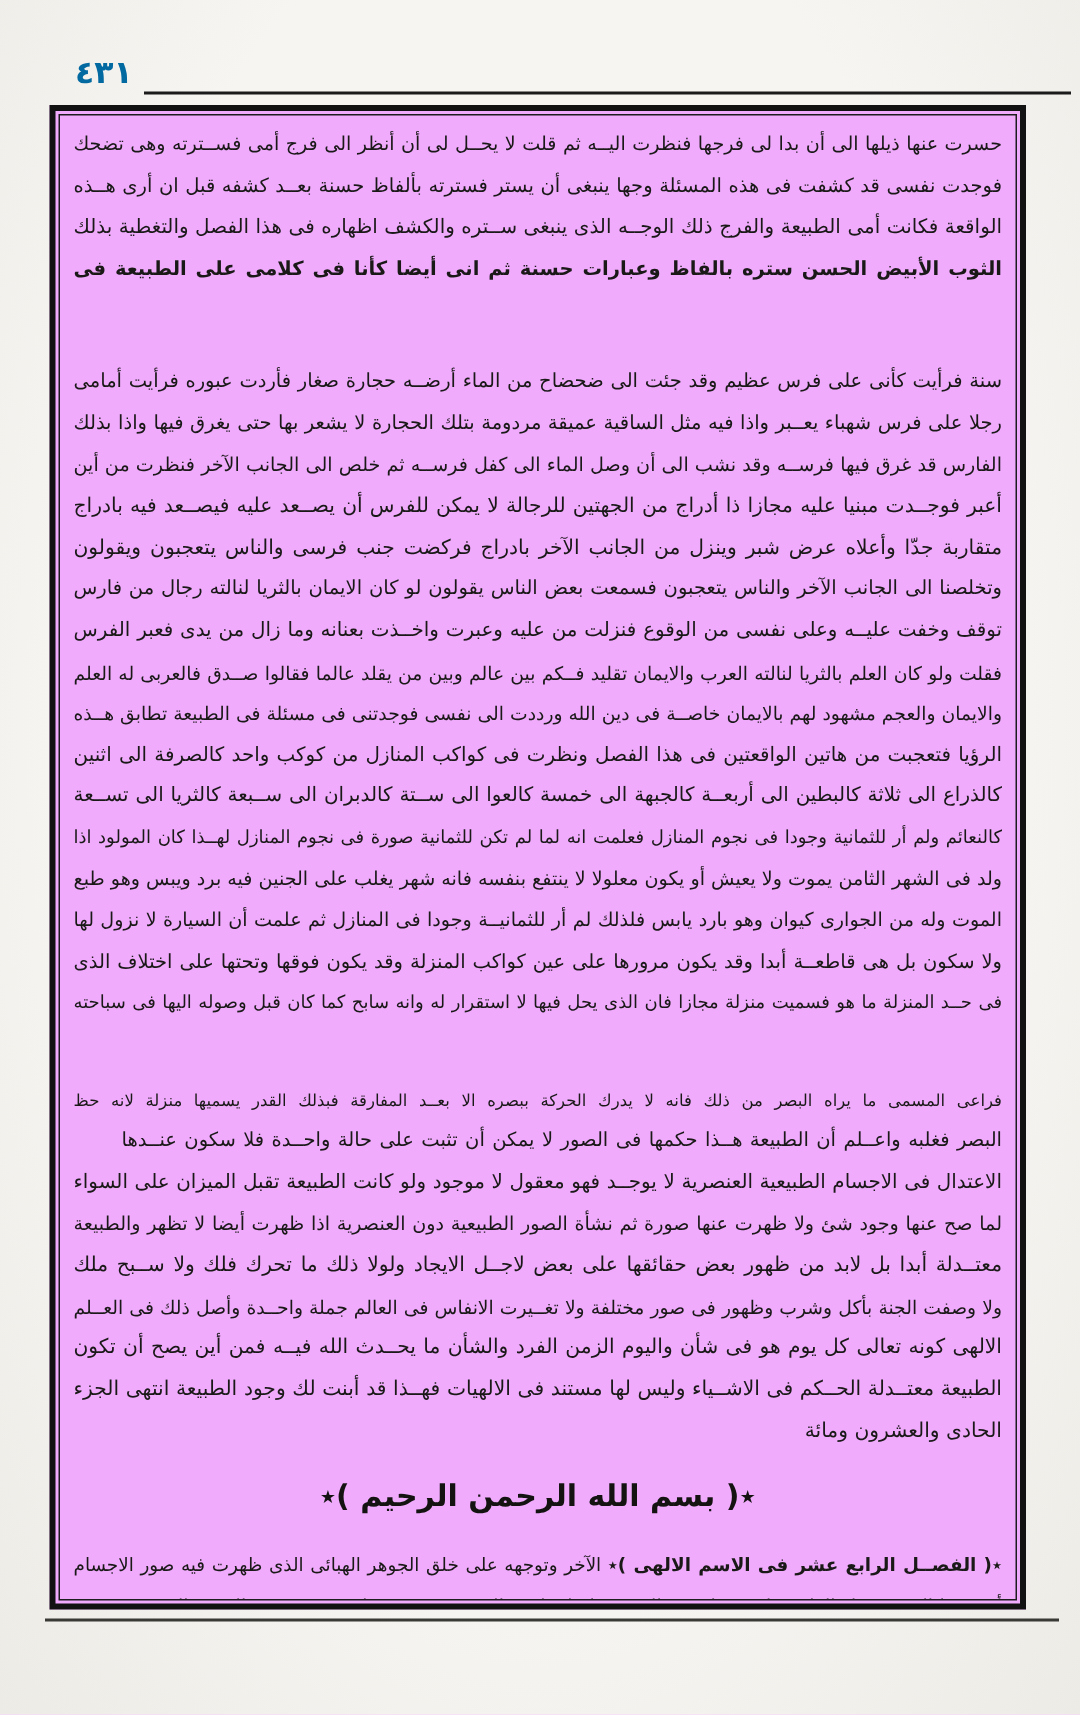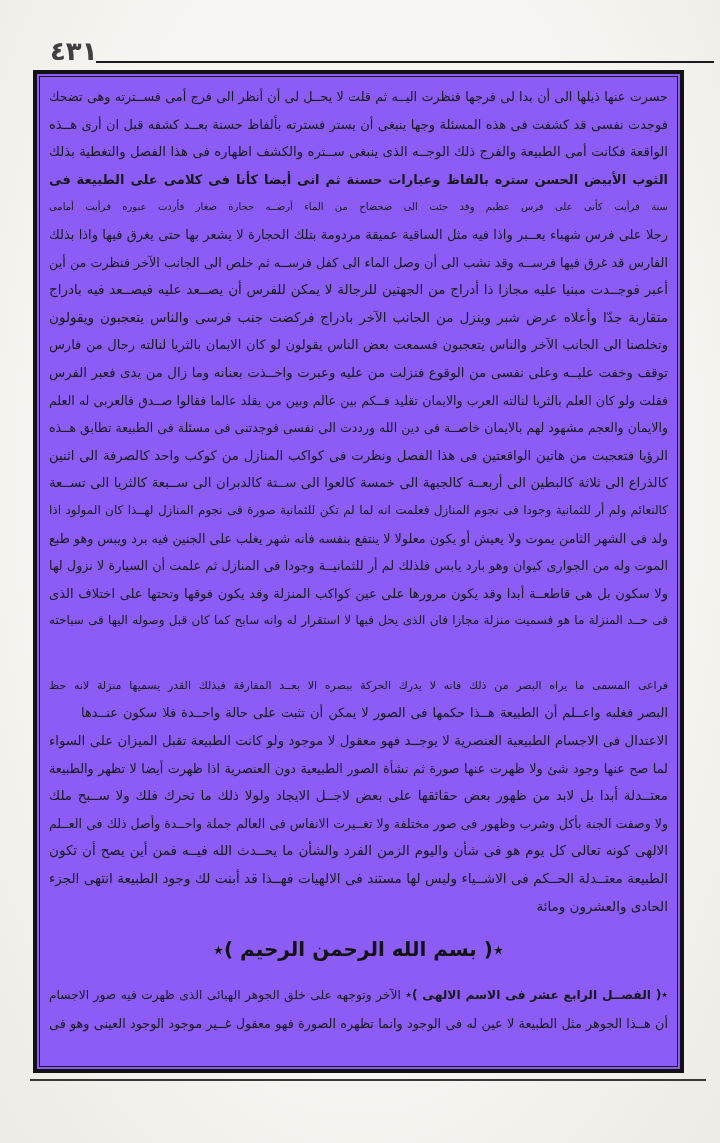--- a/index.html
+++ b/index.html
@@ -4,30 +4,30 @@
 <style>
   html,body{margin:0;padding:0;}
   body{
     width:720px;height:1143px;position:relative;overflow:hidden;
     background:radial-gradient(ellipse at 50% 42%, #f6f5f1 60%, #edebe6 100%);
     font-family:"DejaVu Sans", sans-serif;
     -webkit-font-smoothing:antialiased;
   }
   .page-number{
     position:absolute;top:36px;left:50px;
-    font-size:26px;font-weight:bold;color:#404040;
+    font-size:21px;font-weight:bold;color:#0369a1;
     letter-spacing:1px;
   }
   .header-rule{
     position:absolute;top:61px;left:96px;width:618px;height:2px;
     background:#1b1b1b;
   }
   .frame{
     position:absolute;top:70px;left:33px;width:651px;height:1003px;
-    border:4px solid #121212;box-sizing:border-box;background:#8b5cf6;
+    border:4px solid #121212;box-sizing:border-box;background:#f0abfc;
   }
   .frame-inner{
     position:absolute;inset:2px;border:1px solid #1c1c1e;
     padding:6px 9px 0 9px;box-sizing:border-box;overflow:hidden;
   }
   .text-block{direction:rtl;color:#1a1918;}
   .line{
     font-size:13.5px;line-height:27.6px;height:27.6px;
     text-align:justify;text-align-last:justify;
     overflow:hidden;
@@ -53,21 +53,21 @@
 <div class="page-number">٤٣١</div>
 <div class="header-rule"></div>
 
 <div class="frame">
   <div class="frame-inner">
     <div class="text-block">
       <div class="line fit" style="font-size: 12.75px;">حسرت عنها ذيلها الى أن بدا لى فرجها فنظرت اليــه ثم قلت لا يحــل لى أن أنظر الى فرج أمى فســترته وهى تضحك</div>
       <div class="line fit" style="font-size: 13px;">فوجدت نفسى قد كشفت فى هذه المسئلة وجها ينبغى أن يستر فسترته بألفاظ حسنة بعــد كشفه قبل ان أرى هــذه</div>
       <div class="line fit" style="font-size: 13.25px;">الواقعة فكانت أمى الطبيعة والفرج ذلك الوجــه الذى ينبغى ســتره والكشف اظهاره فى هذا الفصل والتغطية بذلك</div>
       <div class="line fit" style="font-size: 13px; font-weight: bold;">الثوب الأبيض الحسن ستره بالفاظ وعبارات حسنة ثم انى أيضا كأنا فى كلامى على الطبيعة فى هــذا الفصل أخذتنى</div>
-      <div class="line fit" style="font-size: 10px;">سنة فرأيت كأنى على فرس عظيم وقد جئت الى ضحضاح من الماء أرضــه حجارة صغار فأردت عبوره فرأيت أمامى</div>
+      <div class="line fit" style="font-size: 13px; margin-top: 48px;">سنة فرأيت كأنى على فرس عظيم وقد جئت الى ضحضاح من الماء أرضــه حجارة صغار فأردت عبوره فرأيت أمامى</div>
       <div class="line fit" style="font-size: 13px;">رجلا على فرس شهباء يعــبر واذا فيه مثل الساقية عميقة مردومة بتلك الحجارة لا يشعر بها حتى يغرق فيها واذا بذلك</div>
       <div class="line fit" style="font-size: 12.75px;">الفارس قد غرق فيها فرســه وقد نشب الى أن وصل الماء الى كفل فرســه ثم خلص الى الجانب الآخر فنظرت من أين</div>
       <div class="line fit">أعبر فوجــدت مبنيا عليه مجازا ذا أدراج من الجهتين للرجالة لا يمكن للفرس أن يصــعد عليه فيصــعد فيه بادراج</div>
       <div class="line fit">متقاربة جدّا وأعلاه عرض شبر وينزل من الجانب الآخر بادراج فركضت جنب فرسى والناس يتعجبون ويقولون</div>
       <div class="line fit" style="font-size: 13px;">وتخلصنا الى الجانب الآخر والناس يتعجبون فسمعت بعض الناس يقولون لو كان الايمان بالثريا لنالته رجال من فارس</div>
       <div class="line fit" style="font-size: 13.25px;">توقف وخفت عليــه وعلى نفسى من الوقوع فنزلت من عليه وعبرت واخــذت بعنانه وما زال من يدى فعبر الفرس</div>
       <div class="line fit" style="font-size: 12.5px;">فقلت ولو كان العلم بالثريا لنالته العرب والايمان تقليد فــكم بين عالم وبين من يقلد عالما فقالوا صــدق فالعربى له العلم</div>
       <div class="line fit" style="font-size: 12.5px;">والايمان والعجم مشهود لهم بالايمان خاصــة فى دين الله ورددت الى نفسى فوجدتنى فى مسئلة فى الطبيعة تطابق هــذه</div>
       <div class="line fit" style="font-size: 13.25px;">الرؤيا فتعجبت من هاتين الواقعتين فى هذا الفصل ونظرت فى كواكب المنازل من كوكب واحد كالصرفة الى اثنين</div>
       <div class="line fit" style="font-size: 13.25px;">كالذراع الى ثلاثة كالبطين الى أربعــة كالجبهة الى خمسة كالعوا الى ســتة كالدبران الى ســبعة كالثريا الى تســعة</div>

